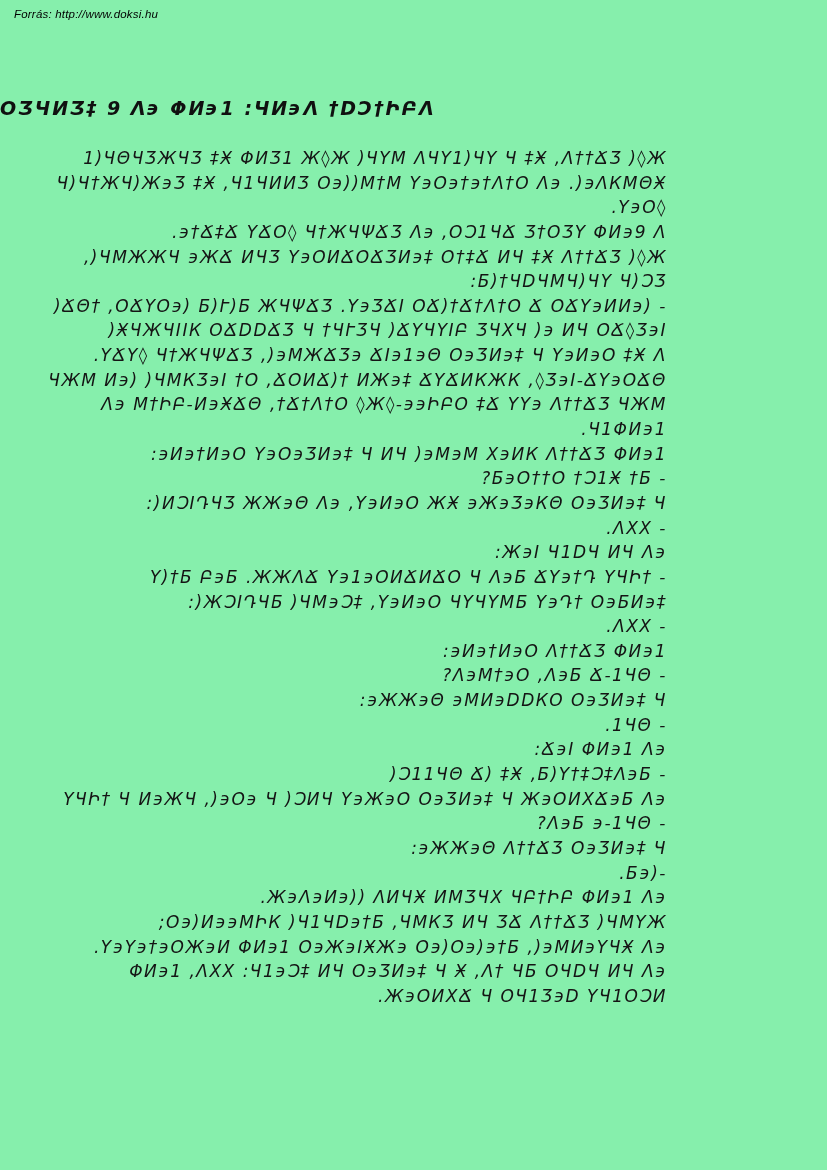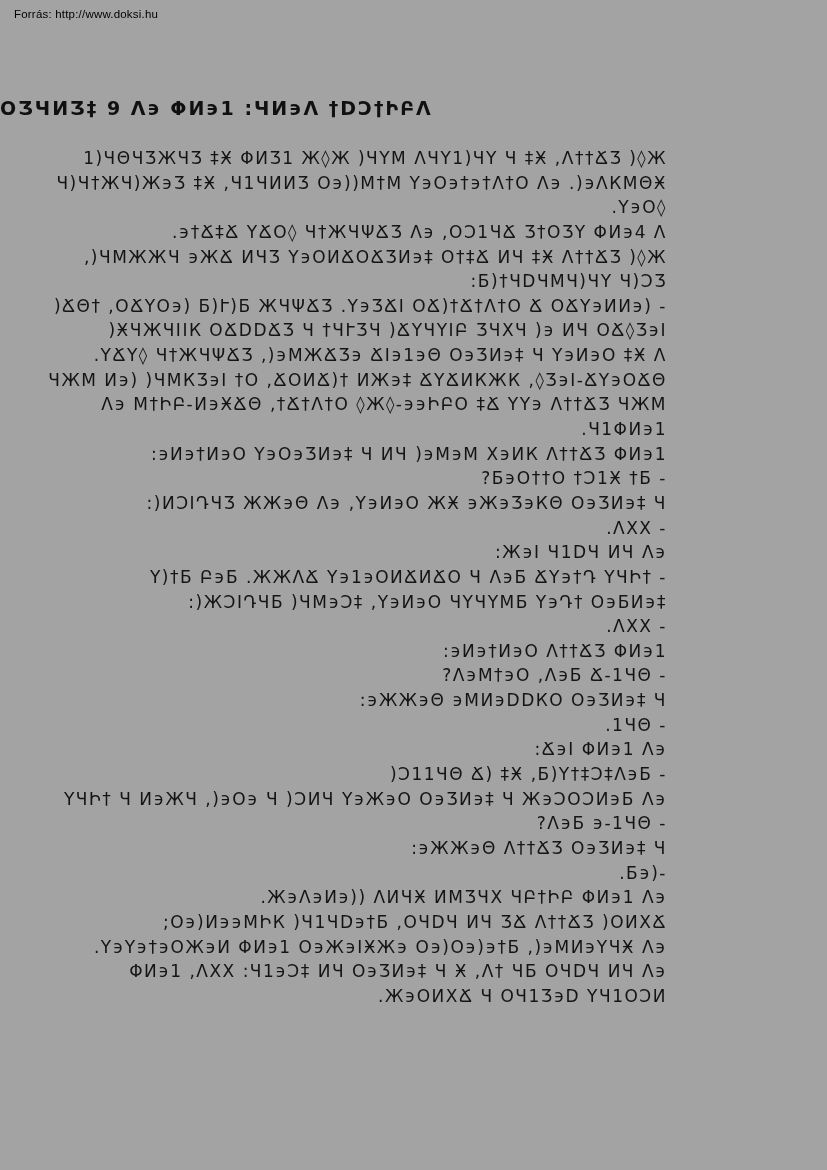--- a/index.html
+++ b/index.html
@@ -11,21 +11,22 @@
     width: 827px;
     height: 1170px;
     position: relative;
     overflow: hidden;
     font-family: "DejaVu Sans", sans-serif;
     color: #141414;
   }
   .page {
     position: absolute;
     inset: 0;
-    background: #a3a3a3;
+    background: #86efac;
+    font-style: italic;
   }
   .watermark {
     position: absolute;
     top: 8px;
     left: 14px;
     font-size: 11.5px;
     letter-spacing: 0.2px;
     color: #000000;
     font-family: "Liberation Sans", "DejaVu Sans", sans-serif;
   }
@@ -65,21 +66,21 @@
 <div class="page">
 
   <div class="watermark">Forrás: http://www.doksi.hu</div>
 
   <div class="doc-title">ΟƷЧИƷ‡ 9 Λ϶ ΦИ϶1 :ЧИ϶Λ †DƆ†ԻԲΛ</div>
 
   <div class="runic-lines">
       <div class="line">1)ЧΘЧƷЖЧƷ ‡Ӿ ΦИƷ1 Ж◊Ж )ЧYМ ΛЧY1)ЧY Ч ‡Ӿ ,Λ††ՃƷ )◊Ж</div>
       <div class="line">Ч)Ч†ЖЧ)Ж϶Ʒ ‡Ӿ ,Ч1ЧИИƷ Ο϶))М†М Y϶Ο϶†϶†Λ†Ο Λ϶ .)϶ΛКМΘӾ</div>
       <div class="line">.Y϶Ο◊</div>
-      <div class="line">.϶†Ճ‡Ճ YՃΟ◊ Ч†ЖЧΨՃƷ Λ϶ ,ΟƆ1ЧՃ Ʒ†ΟƷY ΦИ϶4 Λ</div>
+      <div class="line">.϶†Ճ‡Ճ YՃΟ◊ Ч†ЖЧΨՃƷ Λ϶ ,ΟƆ1ЧՃ Ʒ†ΟƷY ΦИ϶9 Λ</div>
       <div class="line">,)ЧМЖЖЧ ϶ЖՃ ИЧƷ Y϶ΟИՃΟՃƷИ϶‡ Ο†‡Ճ ИЧ ‡Ӿ Λ††ՃƷ )◊Ж</div>
       <div class="line">:Б)†ЧDЧМЧ)ЧY Ч)ƆƷ</div>
       <div class="line">)ՃΘ† ,ΟՃYΟ϶) Б)Ւ)Б ЖЧΨՃƷ .Y϶ƷՃI ΟՃ)†Ճ†Λ†Ο Ճ ΟՃY϶ИИ϶) -</div>
       <div class="line">)ӾЧЖЧIIК ΟՃDDՃƷ Ч †ЧՒƷЧ )ՃYЧYIԲ ƷЧХЧ )϶ ИЧ ΟՃ◊Ʒ϶I</div>
       <div class="line">.YՃY◊ Ч†ЖЧΨՃƷ ,)϶МЖՃƷ϶ ՃI϶1϶Θ Ο϶ƷИ϶‡ Ч Y϶И϶Ο ‡Ӿ Λ</div>
       <div class="line">ЧЖМ И϶) )ЧМКƷ϶I †Ο ,ՃΟИՃ)† ИЖ϶‡ ՃYՃИКЖК ,◊Ʒ϶I-ՃY϶ΟՃΘ</div>
       <div class="line">Λ϶ М†ԻԲ-И϶ӾՃΘ ,†Ճ†Λ†Ο ◊Ж◊-϶϶ԻԲΟ ‡Ճ YY϶ Λ††ՃƷ ЧЖМ</div>
       <div class="line">.Ч1ΦИ϶1</div>
       <div class="line">:϶И϶†И϶Ο Y϶Ο϶ƷИ϶‡ Ч ИЧ )϶М϶М Х϶ИК Λ††ՃƷ ΦИ϶1</div>
       <div class="line">?Б϶Ο††Ο †Ɔ1Ӿ †Б -</div>
@@ -88,24 +89,24 @@
       <div class="line">:Ж϶I Ч1DЧ ИЧ Λ϶</div>
       <div class="line">Y)†Б Բ϶Б .ЖЖΛՃ Y϶1϶ΟИՃИՃΟ Ч Λ϶Б ՃY϶†Դ YЧԻ† -</div>
       <div class="line">:)ЖƆIԴЧБ )ЧМ϶Ɔ‡ ,Y϶И϶Ο ЧYЧYМБ Y϶Դ† Ο϶БИ϶‡</div>
       <div class="line">.ΛХХ -</div>
       <div class="line">:϶И϶†И϶Ο Λ††ՃƷ ΦИ϶1</div>
       <div class="line">?Λ϶М†϶Ο ,Λ϶Б Ճ-1ЧΘ -</div>
       <div class="line">:϶ЖЖ϶Θ ϶МИ϶DDКΟ Ο϶ƷИ϶‡ Ч</div>
       <div class="line">.1ЧΘ -</div>
       <div class="line">:Ճ϶I ΦИ϶1 Λ϶</div>
       <div class="line">)Ɔ11ЧΘ Ճ) ‡Ӿ ,Б)Y†‡Ɔ‡Λ϶Б -</div>
-      <div class="line">YЧԻ† Ч И϶ЖЧ ,)϶Ο϶ Ч )ƆИЧ Y϶Ж϶Ο Ο϶ƷИ϶‡ Ч Ж϶ƆΟƆИ϶Б Λ϶</div>
+      <div class="line">YЧԻ† Ч И϶ЖЧ ,)϶Ο϶ Ч )ƆИЧ Y϶Ж϶Ο Ο϶ƷИ϶‡ Ч Ж϶ΟИХՃ϶Б Λ϶</div>
       <div class="line">?Λ϶Б ϶-1ЧΘ -</div>
       <div class="line">:϶ЖЖ϶Θ Λ††ՃƷ Ο϶ƷИ϶‡ Ч</div>
       <div class="line">.Б϶)-</div>
       <div class="line">.Ж϶Λ϶И϶)) ΛИЧӾ ИМƷЧХ ЧԲ†ԻԲ ΦИ϶1 Λ϶</div>
-      <div class="line">;Ο϶)И϶϶МԻК )Ч1ЧD϶†Б ,ΟЧDЧ ИЧ ƷՃ Λ††ՃƷ )ΟИХՃ</div>
+      <div class="line">;Ο϶)И϶϶МԻК )Ч1ЧD϶†Б ,ЧМКƷ ИЧ ƷՃ Λ††ՃƷ )ЧМYЖ</div>
       <div class="line">.Y϶Y϶†϶ΟЖ϶И ΦИ϶1 Ο϶Ж϶IӾЖ϶ Ο϶)Ο϶)϶†Б ,)϶МИ϶YЧӾ Λ϶</div>
       <div class="line">ΦИ϶1 ,ΛХХ :Ч1϶Ɔ‡ ИЧ Ο϶ƷИ϶‡ Ч Ӿ ,Λ† ЧБ ΟЧDЧ ИЧ Λ϶</div>
       <div class="line">.Ж϶ΟИХՃ Ч ΟЧ1Ʒ϶D YЧ1ΟƆИ</div>
     </div>
 
 </div>
 
 </body></html>

